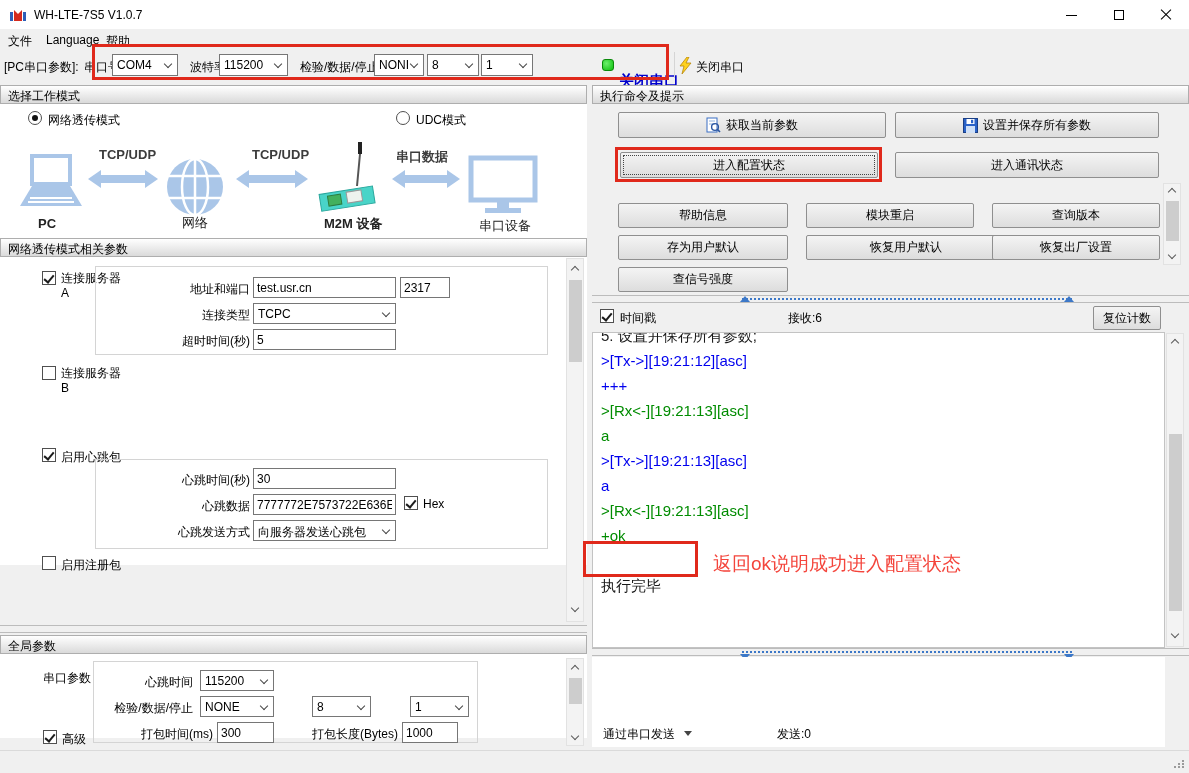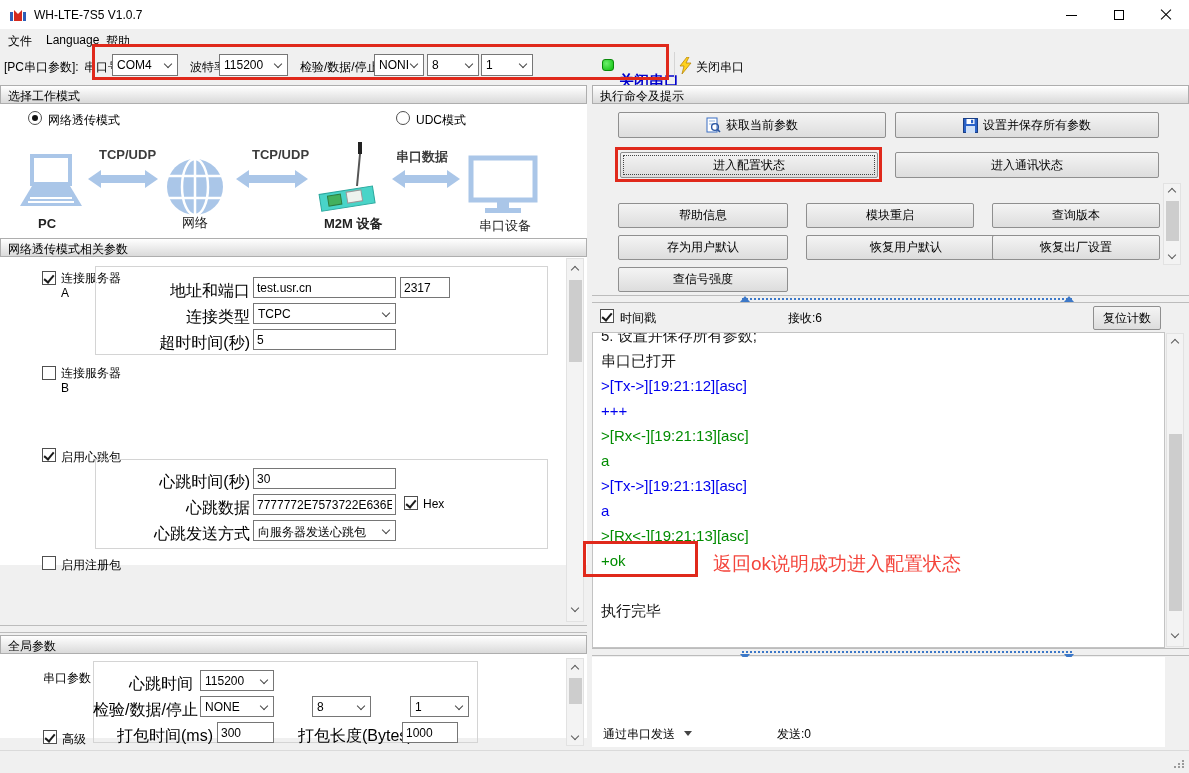--- a/index.html
+++ b/index.html
@@ -1,20 +1,20 @@
 <!DOCTYPE html>
 <html><head>
 <meta charset="utf-8">
 <style>
   * { margin:0; padding:0; box-sizing:border-box; }
   html,body { width:1189px; height:773px; }
   body { font-family:"Liberation Sans","DejaVu Sans",sans-serif; font-size:12px; color:#000; background:#f0f0f0; position:relative; overflow:hidden; }
   .abs { position:absolute; }
   .lbl { position:absolute; font-size:12px; white-space:nowrap; }
-  .r-lbl { position:absolute; font-size:16px; white-space:nowrap; text-align:right; }
+  .r-lbl { position:absolute; font-size:12px; white-space:nowrap; text-align:right; }
   .titlebar { position:absolute; left:0; top:0; width:1189px; height:30px; background:#fff; border-bottom:1px solid #f0f0f0; }
   .title-text { position:absolute; left:34px; top:8px; font-size:12px; }
   .win-btn { position:absolute; top:0; width:47px; height:30px; display:flex; align-items:center; justify-content:center; }
   .glyph-min { width:11px; height:1px; background:#000; }
   .glyph-max { width:10px; height:10px; border:1px solid #000; }
   .glyph-close { position:relative; width:12px; height:12px; }
   .glyph-close::before,.glyph-close::after { content:""; position:absolute; left:-1px; top:5px; width:14px; height:1px; background:#000; }
   .glyph-close::before { transform:rotate(45deg); }
   .glyph-close::after { transform:rotate(-45deg); }
   .menubar { position:absolute; left:0; top:30px; width:1189px; height:19px; background:#f0f0f0; }
@@ -321,21 +321,20 @@
 <span class="lbl" style="left:620px;top:310px">时间戳</span>
 <span class="lbl" style="left:788px;top:310px">接收:6</span>
 <div class="btn" style="left:1093px;top:306px;width:68px;height:24px">
   <span>复位计数</span>
 </div>
 
 <div class="white-area" style="left:592px;top:332px;width:573px;height:316px;border:1px solid #c3c3c3;overflow:hidden;padding-left:8px">
   <div class="log-line partial col-black">
       <span>5. 设置并保存所有参数;</span>
     </div>
-  <div class="log-line col-black"><span>串口已打开</span></div>
   <div class="log-line col-blue"><span>&gt;[Tx-&gt;][19:21:12][asc]</span></div>
   <div class="log-line col-blue"><span>+++</span></div>
   <div class="log-line col-green"><span>&gt;[Rx&lt;-][19:21:13][asc]</span></div>
   <div class="log-line col-green"><span>a</span></div>
   <div class="log-line col-blue"><span>&gt;[Tx-&gt;][19:21:13][asc]</span></div>
   <div class="log-line col-blue"><span>a</span></div>
   <div class="log-line col-green"><span>&gt;[Rx&lt;-][19:21:13][asc]</span></div>
   <div class="log-line col-green"><span>+ok</span></div>
   <div class="log-line col-black"><span></span></div>
   <div class="log-line col-black"><span>执行完毕</span></div>

